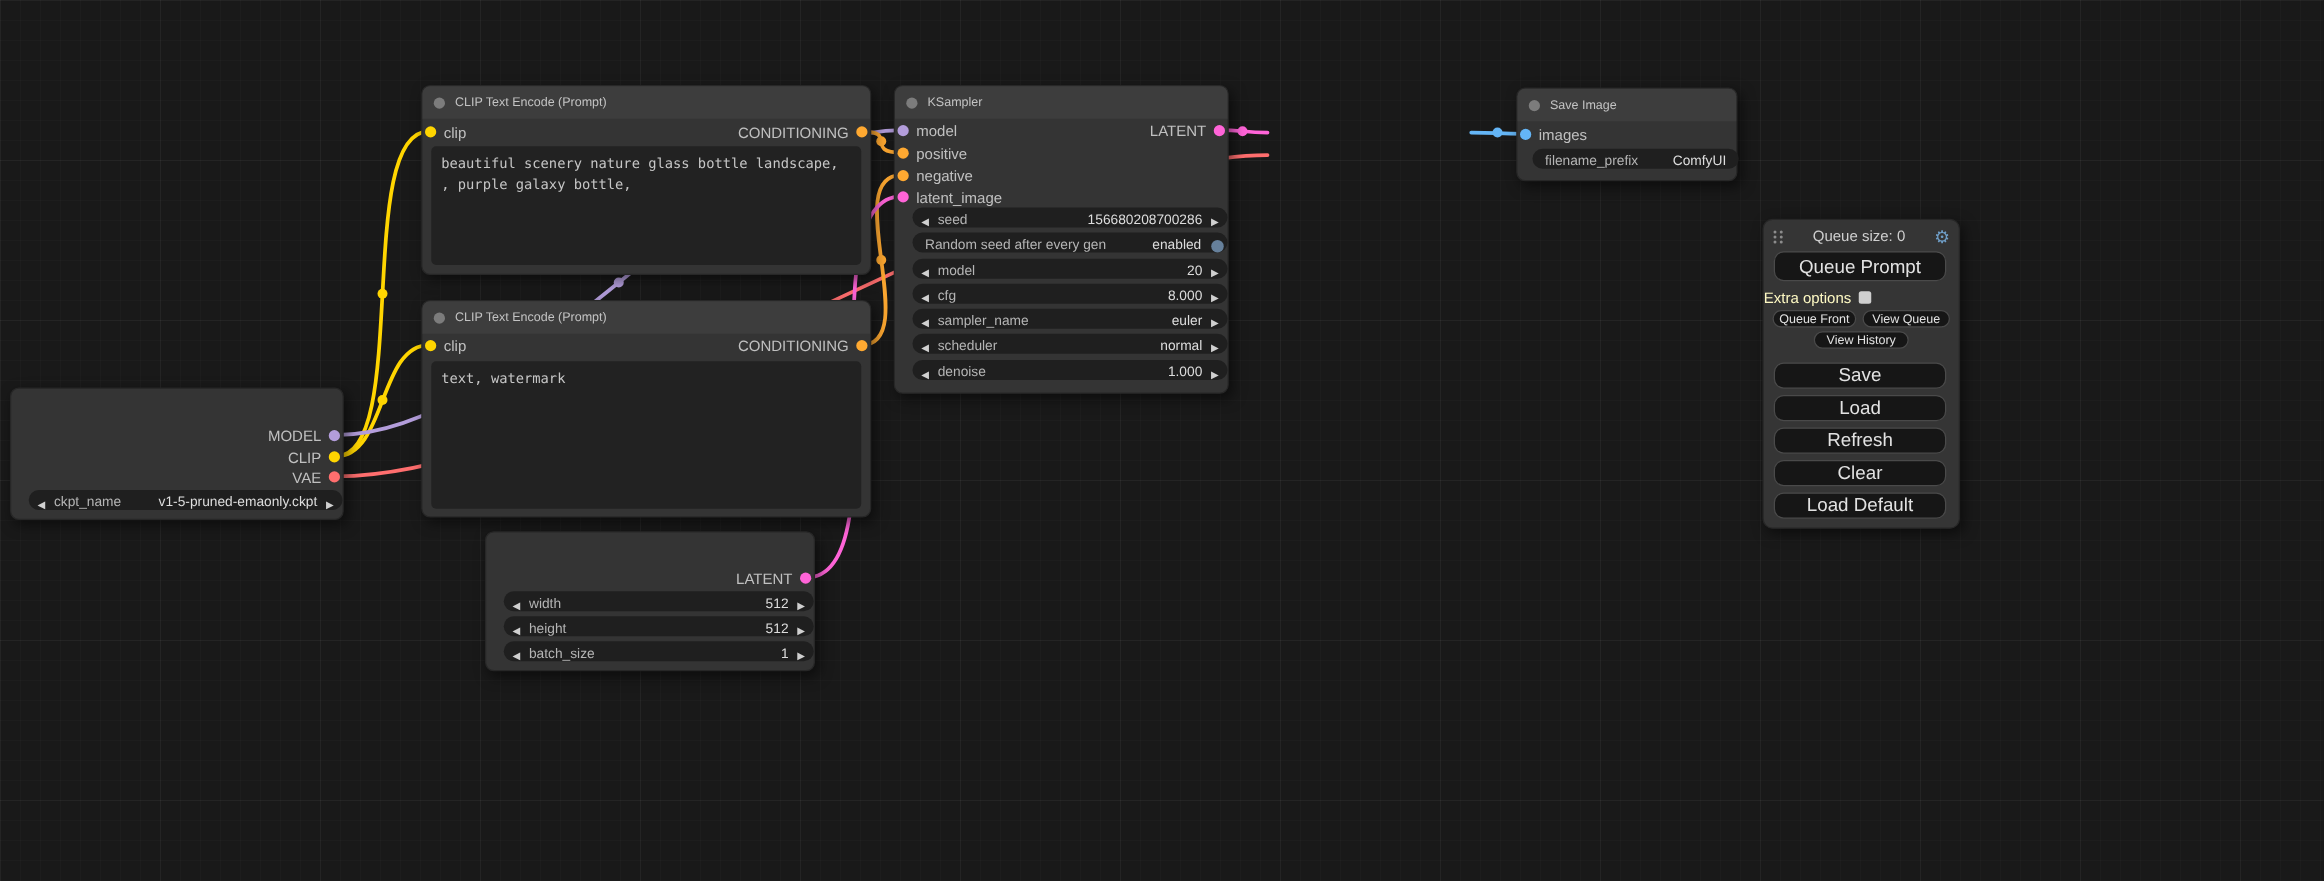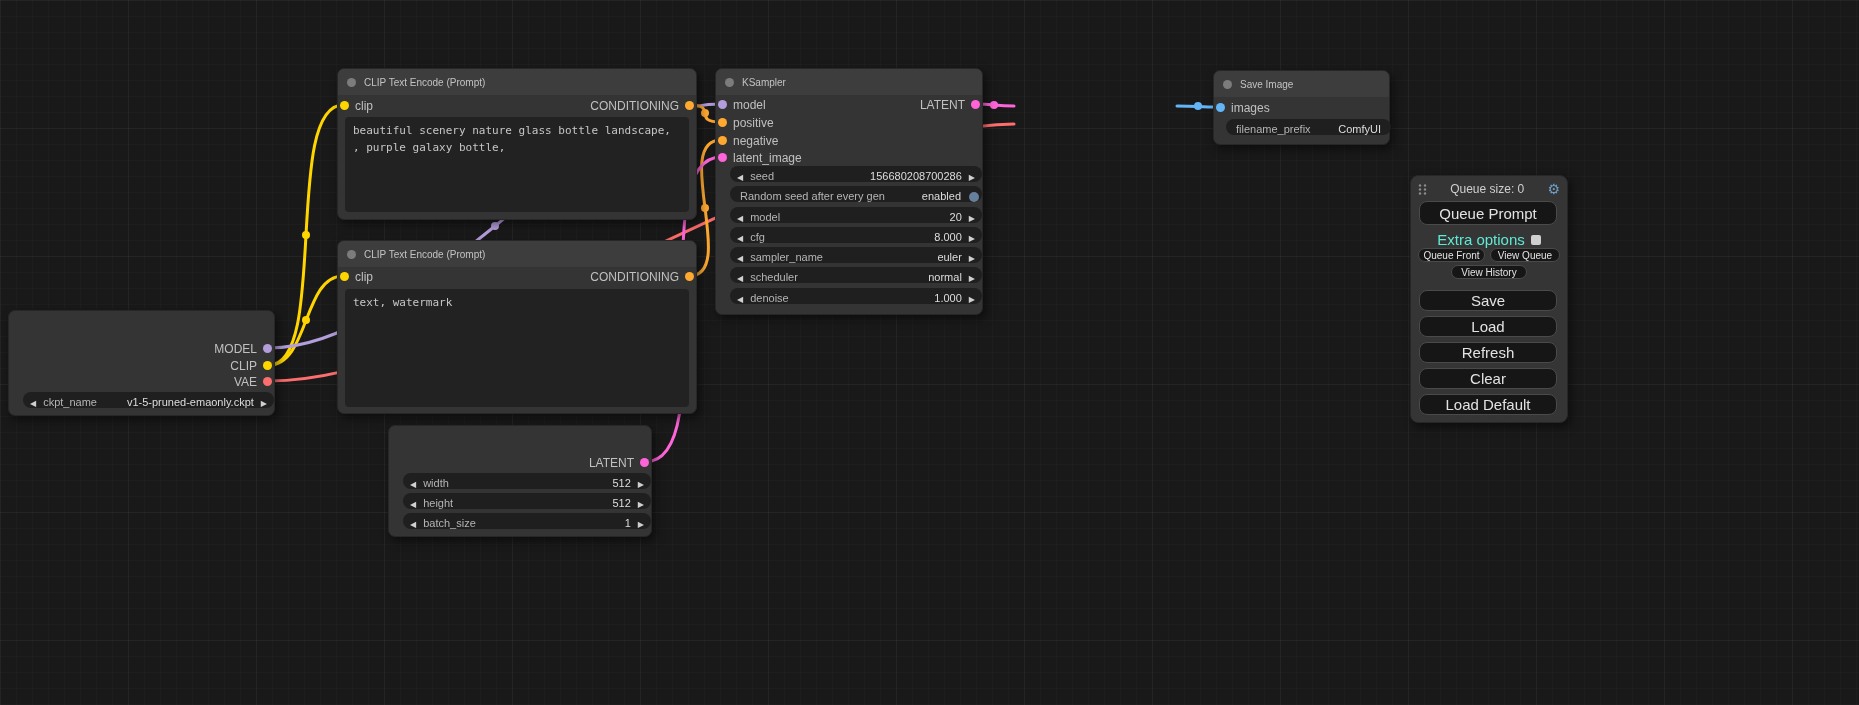--- a/index.html
+++ b/index.html
@@ -27,21 +27,21 @@
   .widget.noarrow .wlabel{margin-left:3px}
   .widget.noarrow .wvalue{margin-right:3px}
   .knob{width:10px;height:10px;border-radius:50%;background:#66809b;flex:none;margin-left:5px;margin-right:-4px}
   .prompt{position:absolute;background:#222222;border-radius:4px;padding:5px 8px;font-family:"DejaVu Sans Mono",monospace;font-size:11px;line-height:1.55;color:#c6c6c6;white-space:pre-wrap;overflow:hidden;box-sizing:border-box}
   .menu{position:absolute;left:1410px;top:175px;width:156px;height:246px;background:#353535;border:1px solid #272727;border-radius:8px;box-shadow:3px 4px 10px rgba(0,0,0,.5)}
   .menu-header{position:absolute;top:5px;left:7px;right:7px;height:16px;display:flex;align-items:center;justify-content:space-between;color:#cfcfcf;font-size:12px}
   .gear{color:#6f9ec7;font-size:14px;cursor:pointer;line-height:1}
   .btn{position:absolute;background:#161616;border:1px solid #4a4a4a;color:#e2e2e2;border-radius:8px;display:flex;align-items:center;justify-content:center;cursor:pointer;box-sizing:border-box}
   .btn.big{left:8px;width:138px;height:21px;font-size:15px}
   .btn.small{height:14px;font-size:10px;border-radius:9px}
-  .extra{position:absolute;top:55px;left:0;width:100%;display:flex;align-items:center;justify-content:center;gap:6px;color:#5eead4;font-size:15px}
+  .extra{position:absolute;top:55px;left:0;width:100%;display:flex;align-items:center;gap:6px;color:#fef9c3;font-size:12px}
   .checkbox{width:10px;height:10px;background:#cfcfcf;border-radius:2px;cursor:pointer}
 </style>
 </head>
 <body>
 
 <div id="canvas">
 
   <svg class="wires" width="1859" height="705">
     <path d="M 269 365 C 329 365, 283 105, 343 105" stroke="#ffd500"></path>
     <path d="M 269 365 C 309 365, 303 276, 343 276" stroke="#ffd500"></path>

